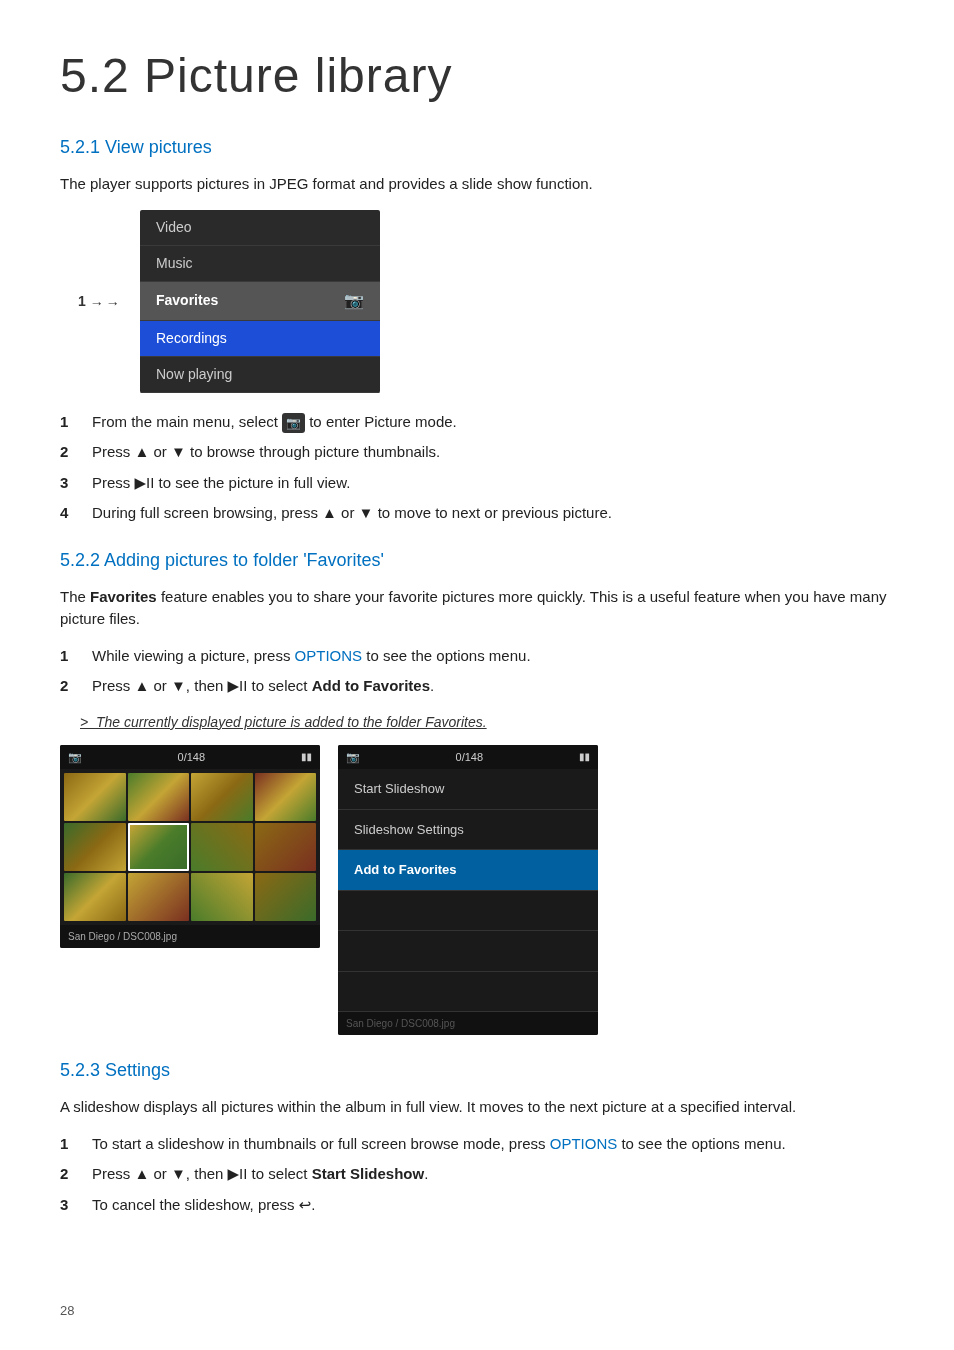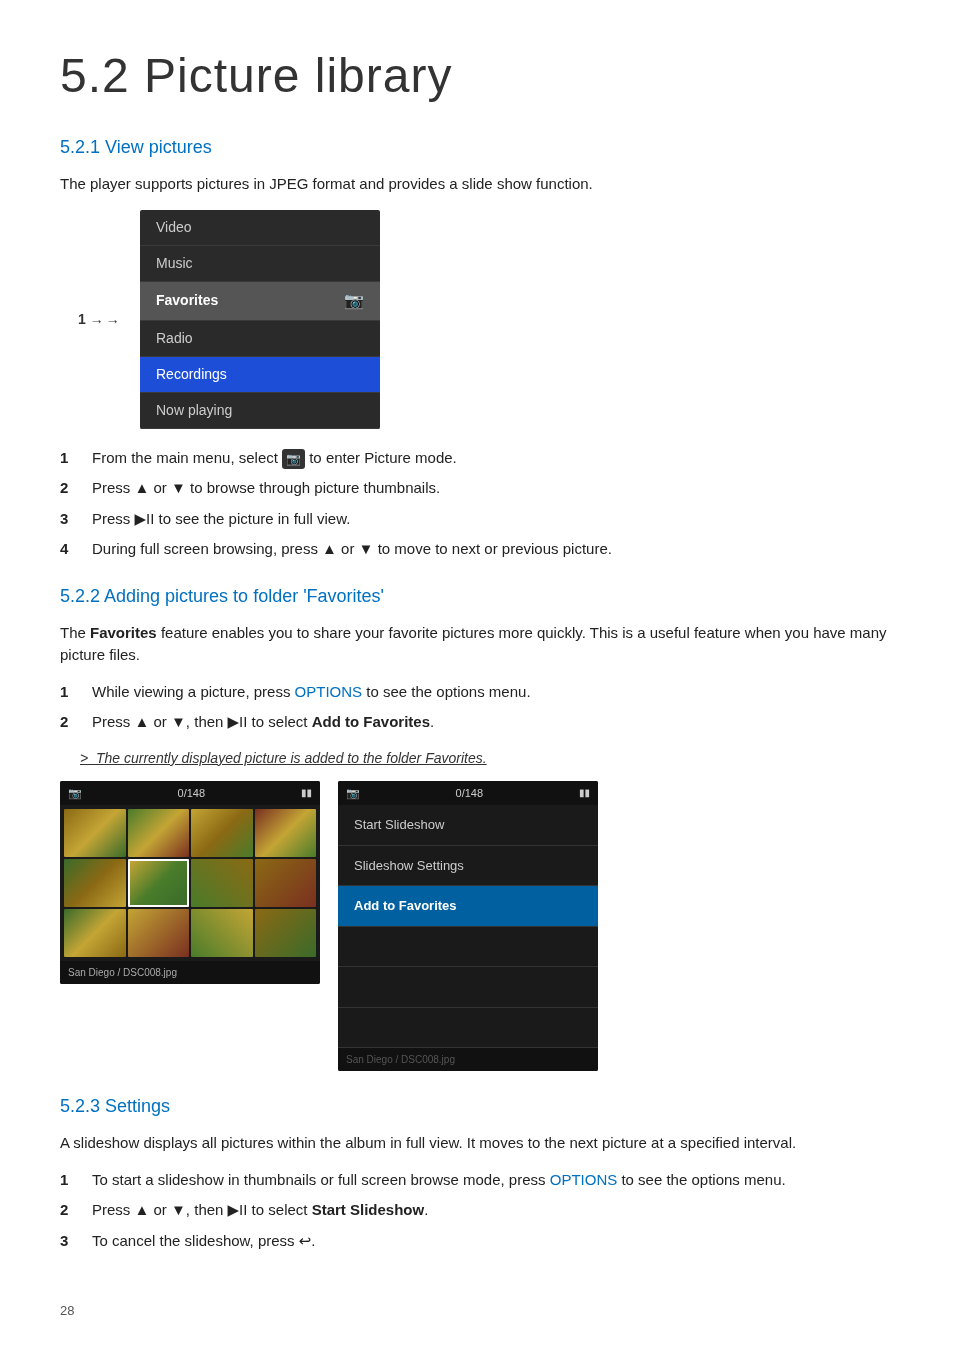--- a/index.html
+++ b/index.html
@@ -225,21 +225,20 @@
 
 <div style="position:relative; margin-left:50px; margin-bottom:18px;">
   <div class="label-arrow" style="position:absolute;left:-32px;top:50%;transform:translateY(-50%);font-weight:bold;font-size:14px;">1&nbsp;→</div>
   <div class="menu-box">
     <div class="menu-item">Video</div>
     <div class="menu-item">Music</div>
     <div class="menu-item selected">
       <span>Favorites</span>
       <span style="font-size:16px;">📷</span>
     </div>
-    <div class="menu-item">Radio</div>
     <div class="menu-item highlighted">Recordings</div>
     <div class="menu-item">Now playing</div>
   </div>
 </div>
 
 <ul class="step-list">
   <li>
     <span class="step-num">1</span>
     <span class="step-content">
       From the main menu, select <span style="display:inline-block;background:#333;border-radius:3px;padding:1px 4px;font-size:12px;">📷</span> to enter Picture mode.

